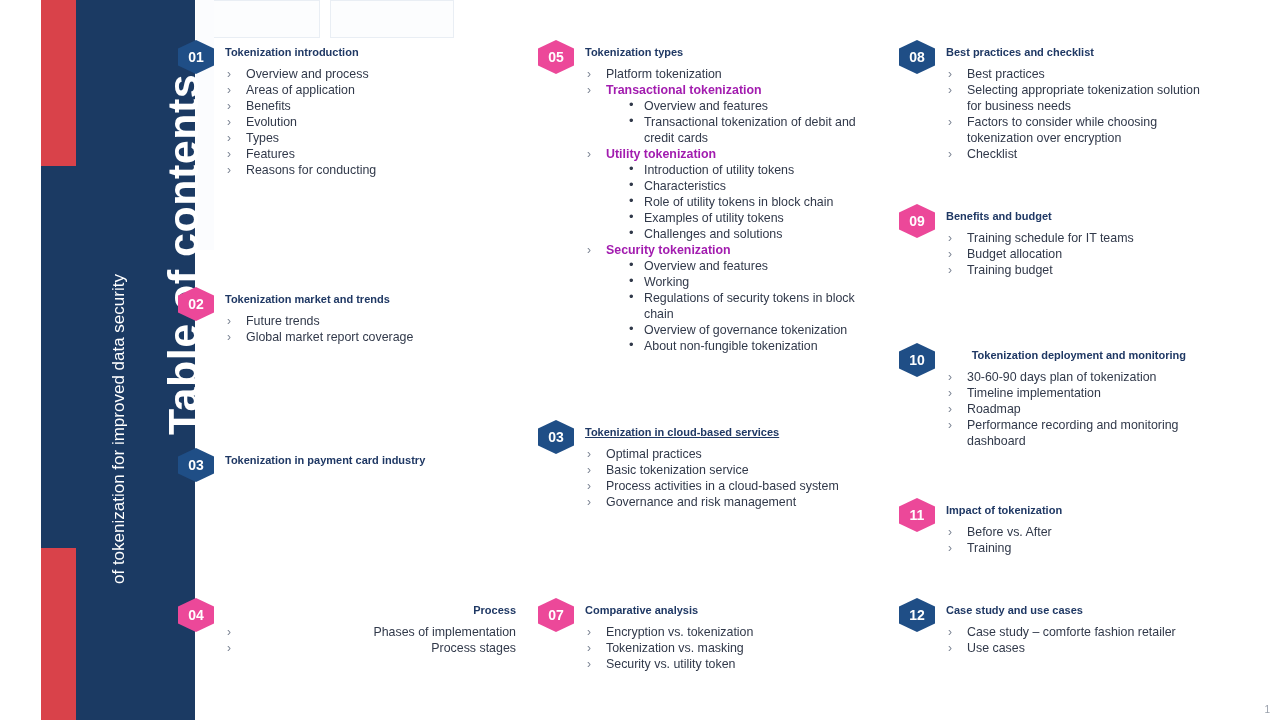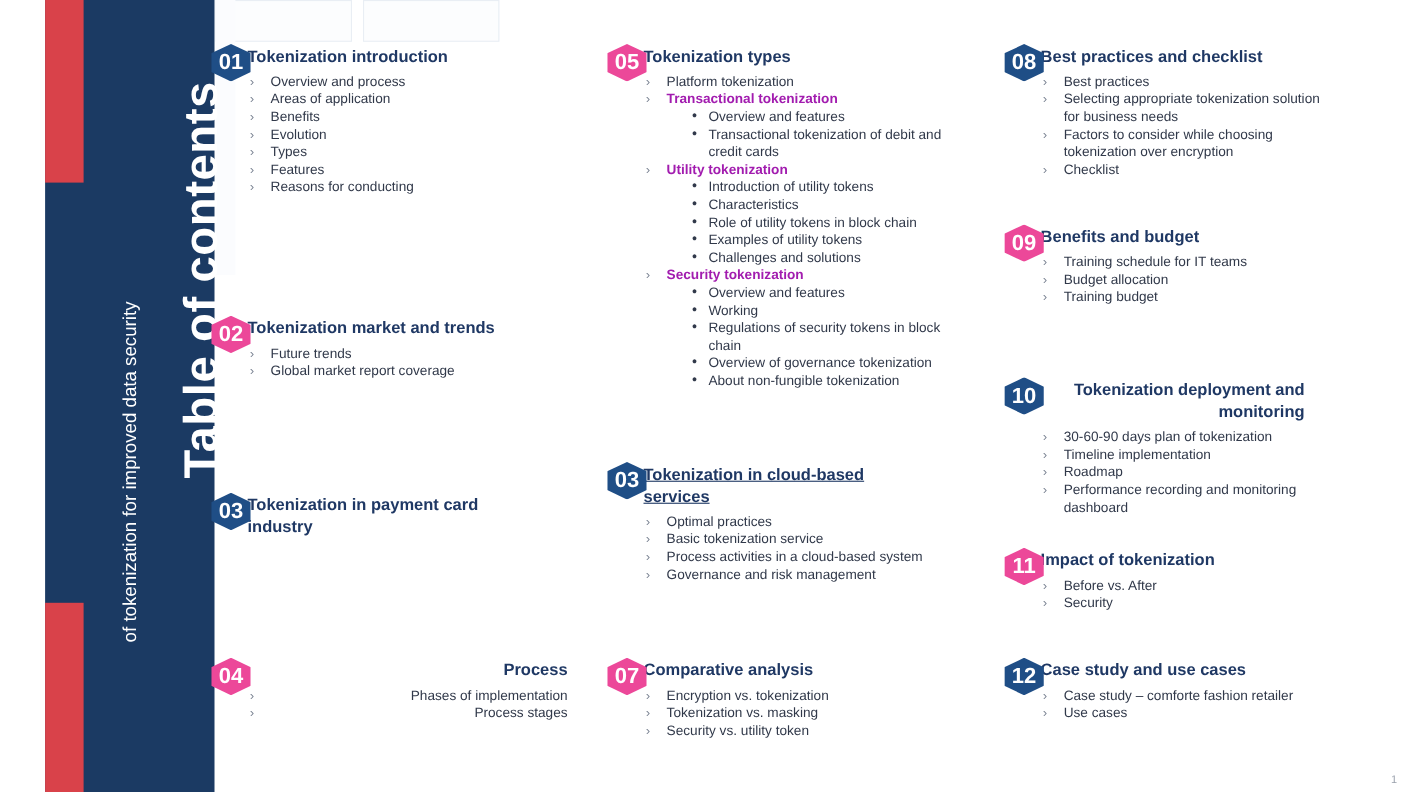--- a/index.html
+++ b/index.html
@@ -58,33 +58,33 @@
   }
   
   .col { position:absolute; }
   .col1 { left:176px; top:40px; width:340px; }
   .col2 { left:536px; top:40px; width:340px; }
   .col3 { left:897px; top:40px; width:330px; }
 
   .section { position:absolute; }
 
   .badge {
-    position:absolute; left:16px; top:0;
+    position:absolute; left:2px; top:0;
     width:36px; height:34px;
     display:flex; align-items:center; justify-content:center;
-    color:#ffffff; font-size:20px; font-weight:bold;
+    color:#ffffff; font-size:14px; font-weight:bold;
     clip-path: polygon(50% 0%, 100% 25%, 100% 75%, 50% 100%, 0% 75%, 0% 25%);
   }
   .badge.blue { background:#1f4e86; }
   .badge.red  { background:#ec4899; }
 
   .sec-head {
     margin-left:49px;
     color:#1f3864;
-    font-size:15px;
+    font-size:11px;
     font-weight:600;
     line-height:20px;
     padding-top:2px;
   }
   ul.lvl1 {
     list-style:none;
     margin:4px 0 0 0;
     padding:0 0 0 49px;
   }
   ul.lvl1 > li {
@@ -259,21 +259,21 @@
       <li><span class="bullet-chev">›</span><span class="txt">Roadmap</span></li>
       <li style="padding-right:20px;"><span class="bullet-chev">›</span><span class="txt">Performance recording and monitoring dashboard</span></li>
     </ul>
   </div>
 
   <div class="section" style="top:458px; left:0px; width:320px;">
     <div class="badge red">11</div>
     <div class="sec-head">Impact of tokenization</div>
     <ul class="lvl1">
       <li><span class="bullet-chev">›</span><span class="txt">Before vs. After</span></li>
-      <li><span class="bullet-chev">›</span><span class="txt">Security</span></li>
+      <li><span class="bullet-chev">›</span><span class="txt">Training</span></li>
     </ul>
   </div>
 
   <div class="section" style="top:558px; left:0px; width:320px;">
     <div class="badge blue">12</div>
     <div class="sec-head">Case study and use cases</div>
     <ul class="lvl1">
       <li><span class="bullet-chev">›</span><span class="txt">Case study – comforte fashion retailer</span></li>
       <li><span class="bullet-chev">›</span><span class="txt">Use cases</span></li>
     </ul>

